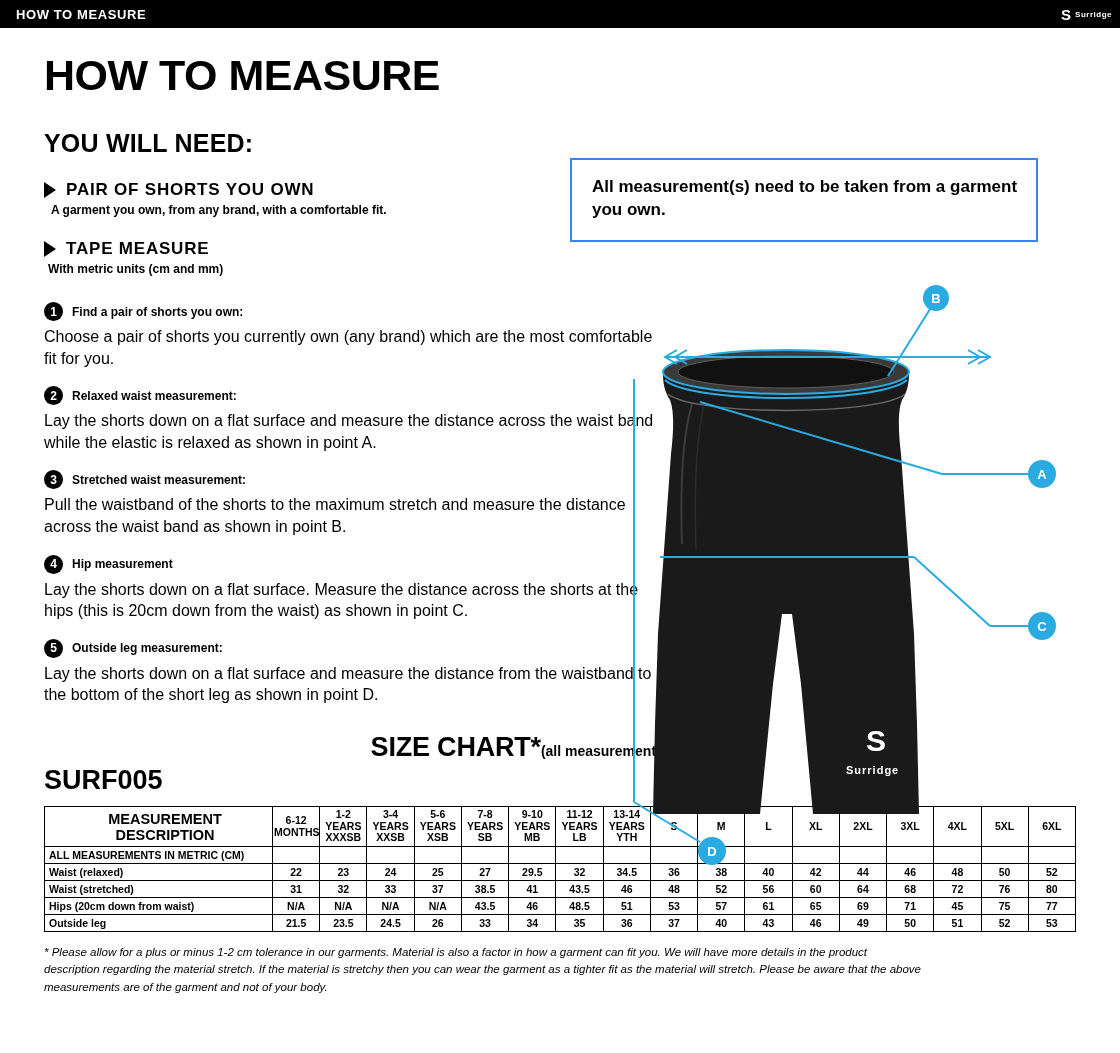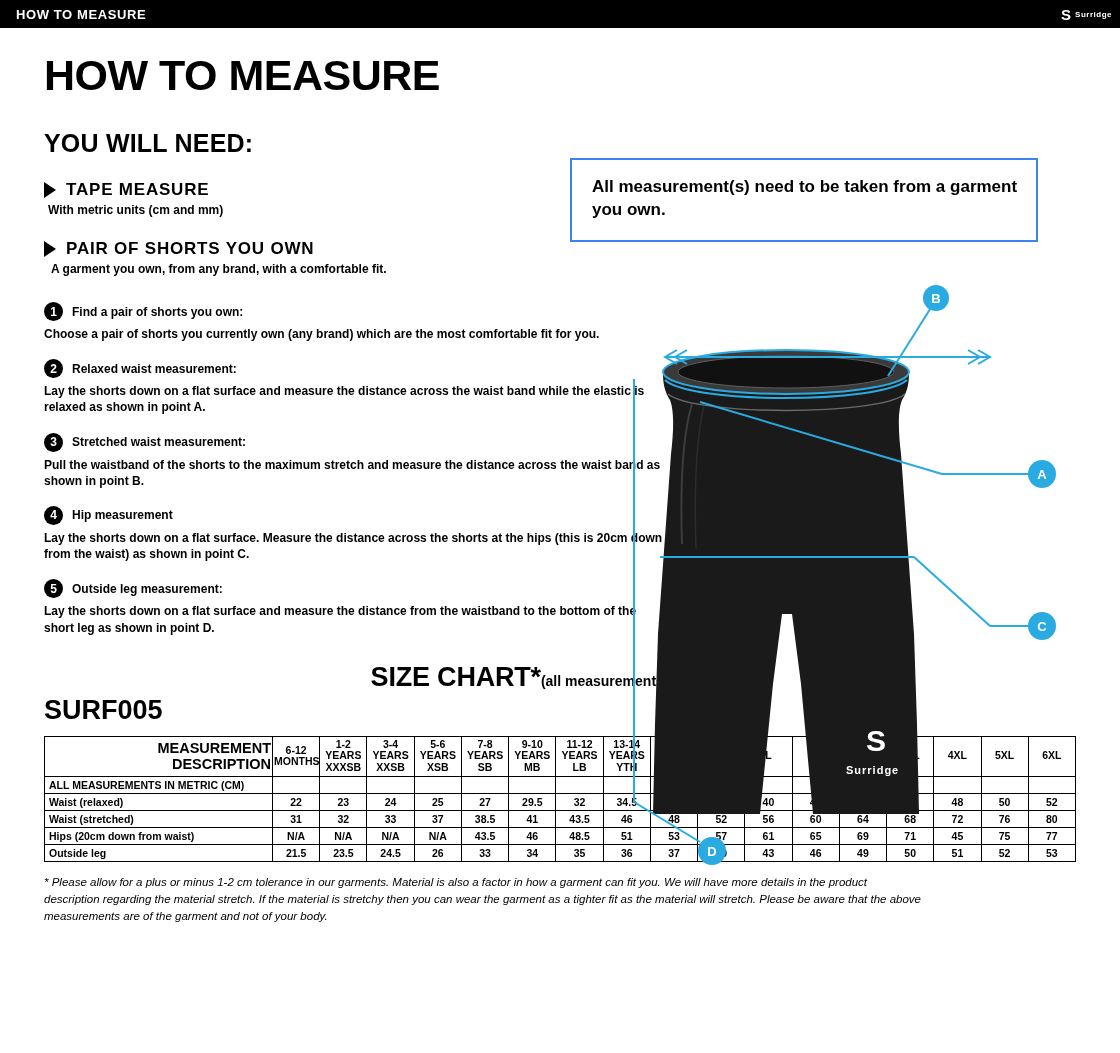--- a/index.html
+++ b/index.html
@@ -114,22 +114,22 @@
     display: flex;
     align-items: center;
     justify-content: center;
     flex: 0 0 auto;
   }
   .step-title {
     font-size: 12px;
     font-weight: bold;
   }
   .step-body {
-    font-size: 12px;
-    font-weight: bold;
+    font-size: 16px;
+    font-weight: normal;
     line-height: 1.35;
     margin-top: 5px;
   }
 
   
   .note-box {
     position: absolute;
     left: 570px;
     top: 104px;
     width: 468px;
@@ -178,21 +178,21 @@
     table-layout: fixed;
   }
   table.size-table td, table.size-table th {
     border: 1px solid #000;
     font-size: 10.5px;
     text-align: center;
     padding: 2px 1px;
     font-weight: bold;
   }
   table.size-table th.desc-head {
-    text-align: right;
+    text-align: center;
     padding-left: 14px;
     font-size: 14.5px;
     width: 228px;
     margin-top: 46px;
   }
   table.size-table td.desc {
     text-align: left;
     padding-left: 4px;
     font-size: 10.5px;
   }
@@ -230,31 +230,31 @@
 
   <h1 class="main-title">HOW TO MEASURE</h1>
 
   <div class="left-col">
 
     <h2 class="section-title">YOU WILL NEED:</h2>
 
     <div class="need-item">
       <div class="need-head">
         <span class="tri"></span>
-        <span>TAPE MEASURE</span>
-      </div>
-      <div class="need-sub">With metric units (cm and mm)</div>
+        <span>PAIR OF SHORTS YOU OWN</span>
+      </div>
+      <div class="need-sub indent">A garment you own, from any brand, with a comfortable fit.</div>
     </div>
 
     <div class="need-item">
       <div class="need-head">
         <span class="tri"></span>
-        <span>PAIR OF SHORTS YOU OWN</span>
-      </div>
-      <div class="need-sub indent">A garment you own, from any brand, with a comfortable fit.</div>
+        <span>TAPE MEASURE</span>
+      </div>
+      <div class="need-sub">With metric units (cm and mm)</div>
     </div>
 
     <div class="steps">
       <div class="step">
         <div class="step-head">
           <span class="step-num">1</span>
           <span class="step-title">Find a pair of shorts you own:</span>
         </div>
         <div class="step-body">Choose a pair of shorts you currently own (any brand) which are the most comfortable fit for you.</div>
       </div>

